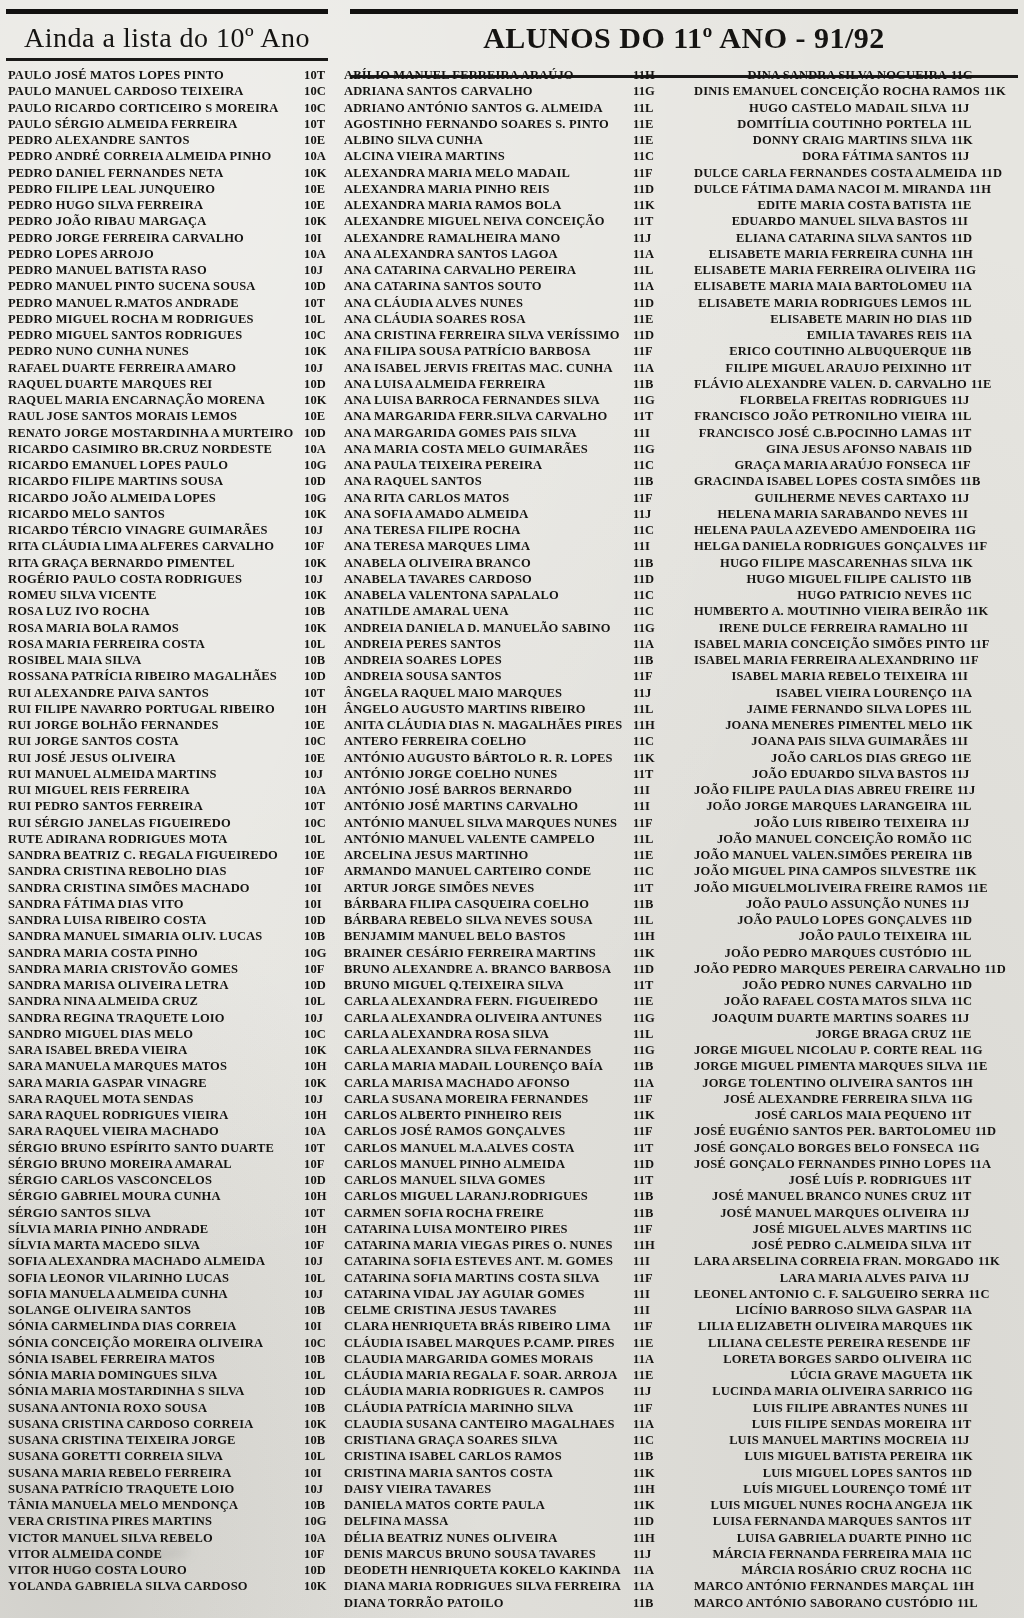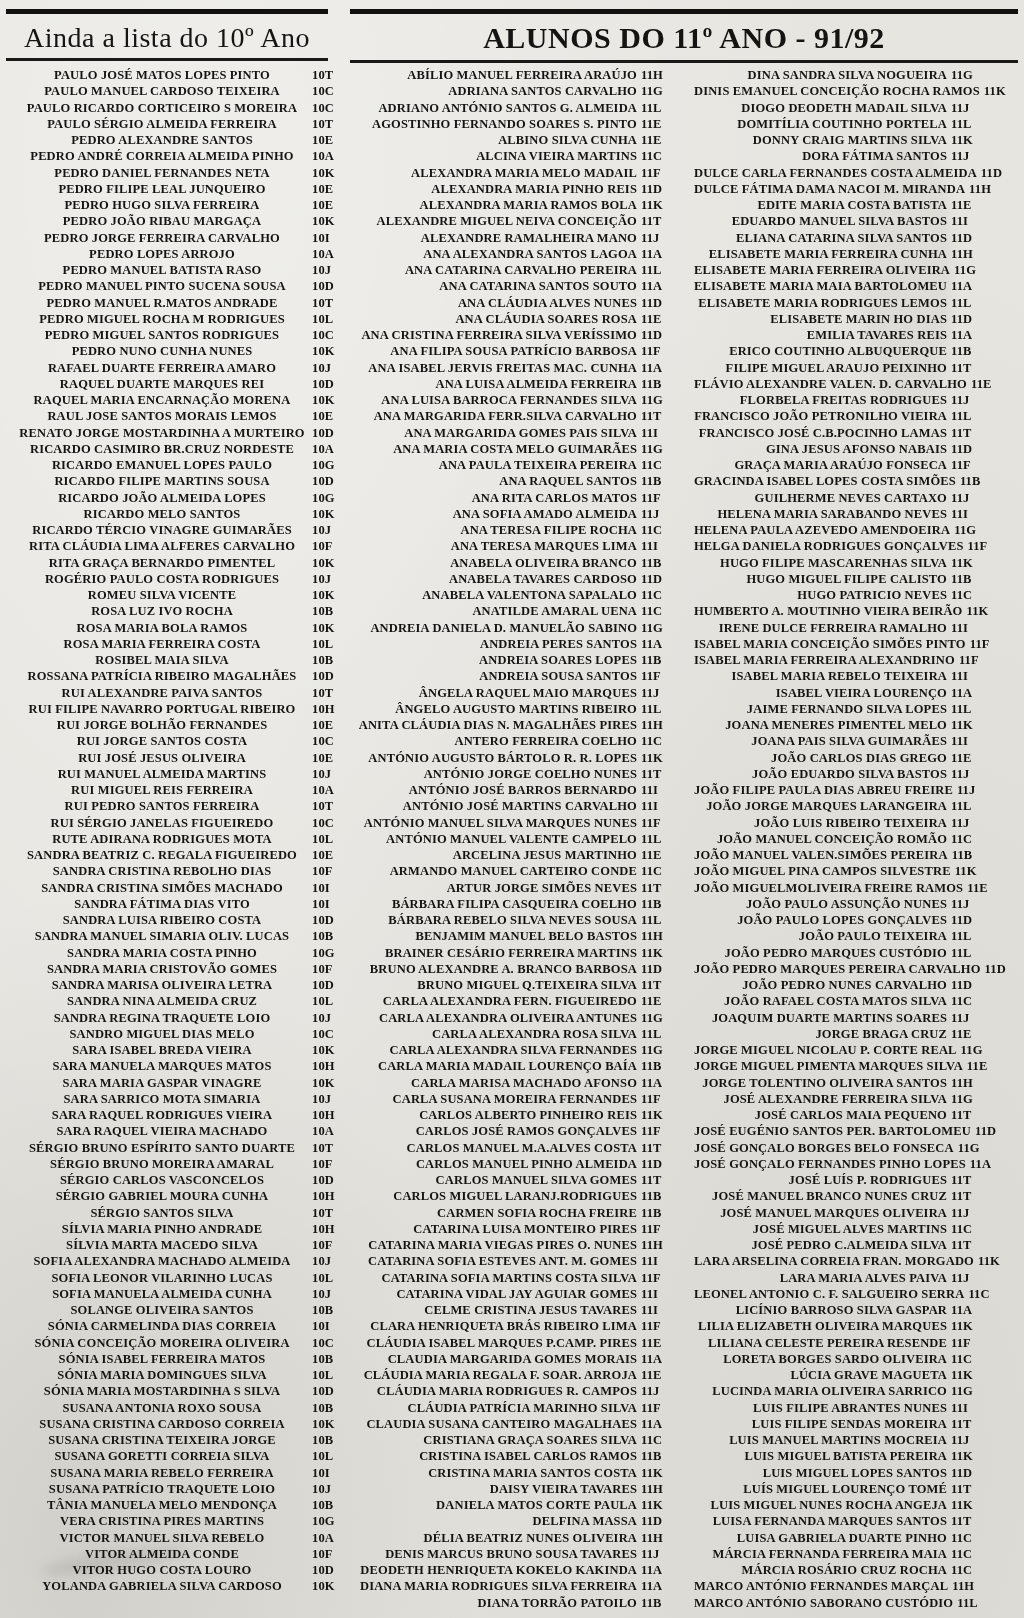--- a/index.html
+++ b/index.html
@@ -20,26 +20,26 @@
   }
   
   .hdr{
     position:absolute;top:9px;
     border-top:5px solid #121110;
     border-bottom:3px solid #1a1918;
     text-align:center;
   }
   .hdr-left{left:6px;width:322px;padding:8px 0 4px;}
   .hdr-left .t{font-size:28px;letter-spacing:.5px;font-weight:400;margin-top:45px;}
-  .hdr-right{left:350px;width:668px;padding:7px 0 5px;}
+  .hdr-right{left:350px;width:668px;padding:7px 0 20px;}
   .hdr-right .t{font-size:30px;font-weight:700;letter-spacing:.5px;}
   
   .col{position:absolute;top:67px;}
-  #list-col1{left:16px;width:326px;text-align:center;}
-  #list-col2{left:352px;width:330px;text-align:right;}
+  #list-col1{left:8px;width:326px;}
+  #list-col2{left:344px;width:330px;}
   #list-col3{left:694px;width:330px;text-align:right;}
   .row{
     display:flex;align-items:baseline;
     height:16.25px;line-height:16.25px;
     font-size:12.5px;font-weight:700;letter-spacing:.15px;
     white-space:nowrap;
   }
   .nm{flex:0 0 auto;padding-right:4px;}
   #list-col1 .nm{min-width:292px;}
   #list-col2 .nm{min-width:285px;}
@@ -312,21 +312,21 @@
       </div>
       <div class="row">
         <span class="nm">SARA MANUELA MARQUES MATOS</span>
         <span class="cd">10H</span>
       </div>
       <div class="row">
         <span class="nm">SARA MARIA GASPAR VINAGRE</span>
         <span class="cd">10K</span>
       </div>
       <div class="row">
-        <span class="nm">SARA SARRICO MOTA SIMARIA</span>
+        <span class="nm">SARA RAQUEL MOTA SENDAS</span>
         <span class="cd">10J</span>
       </div>
       <div class="row">
         <span class="nm">SARA RAQUEL RODRIGUES VIEIRA</span>
         <span class="cd">10H</span>
       </div>
       <div class="row">
         <span class="nm">SARA RAQUEL VIEIRA MACHADO</span>
         <span class="cd">10A</span>
       </div>
@@ -828,21 +828,21 @@
   <div class="col" id="list-col3">
       <div class="row">
         <span class="nm">DINA SANDRA SILVA NOGUEIRA</span>
         <span class="cd">11G</span>
       </div>
       <div class="row">
         <span class="nm">DINIS EMANUEL CONCEIÇÃO ROCHA RAMOS</span>
         <span class="cd">11K</span>
       </div>
       <div class="row">
-        <span class="nm">DIOGO DEODETH MADAIL SILVA</span>
+        <span class="nm">HUGO CASTELO MADAIL SILVA</span>
         <span class="cd">11J</span>
       </div>
       <div class="row">
         <span class="nm">DOMITÍLIA COUTINHO PORTELA</span>
         <span class="cd">11L</span>
       </div>
       <div class="row">
         <span class="nm">DONNY CRAIG MARTINS SILVA</span>
         <span class="cd">11K</span>
       </div>

